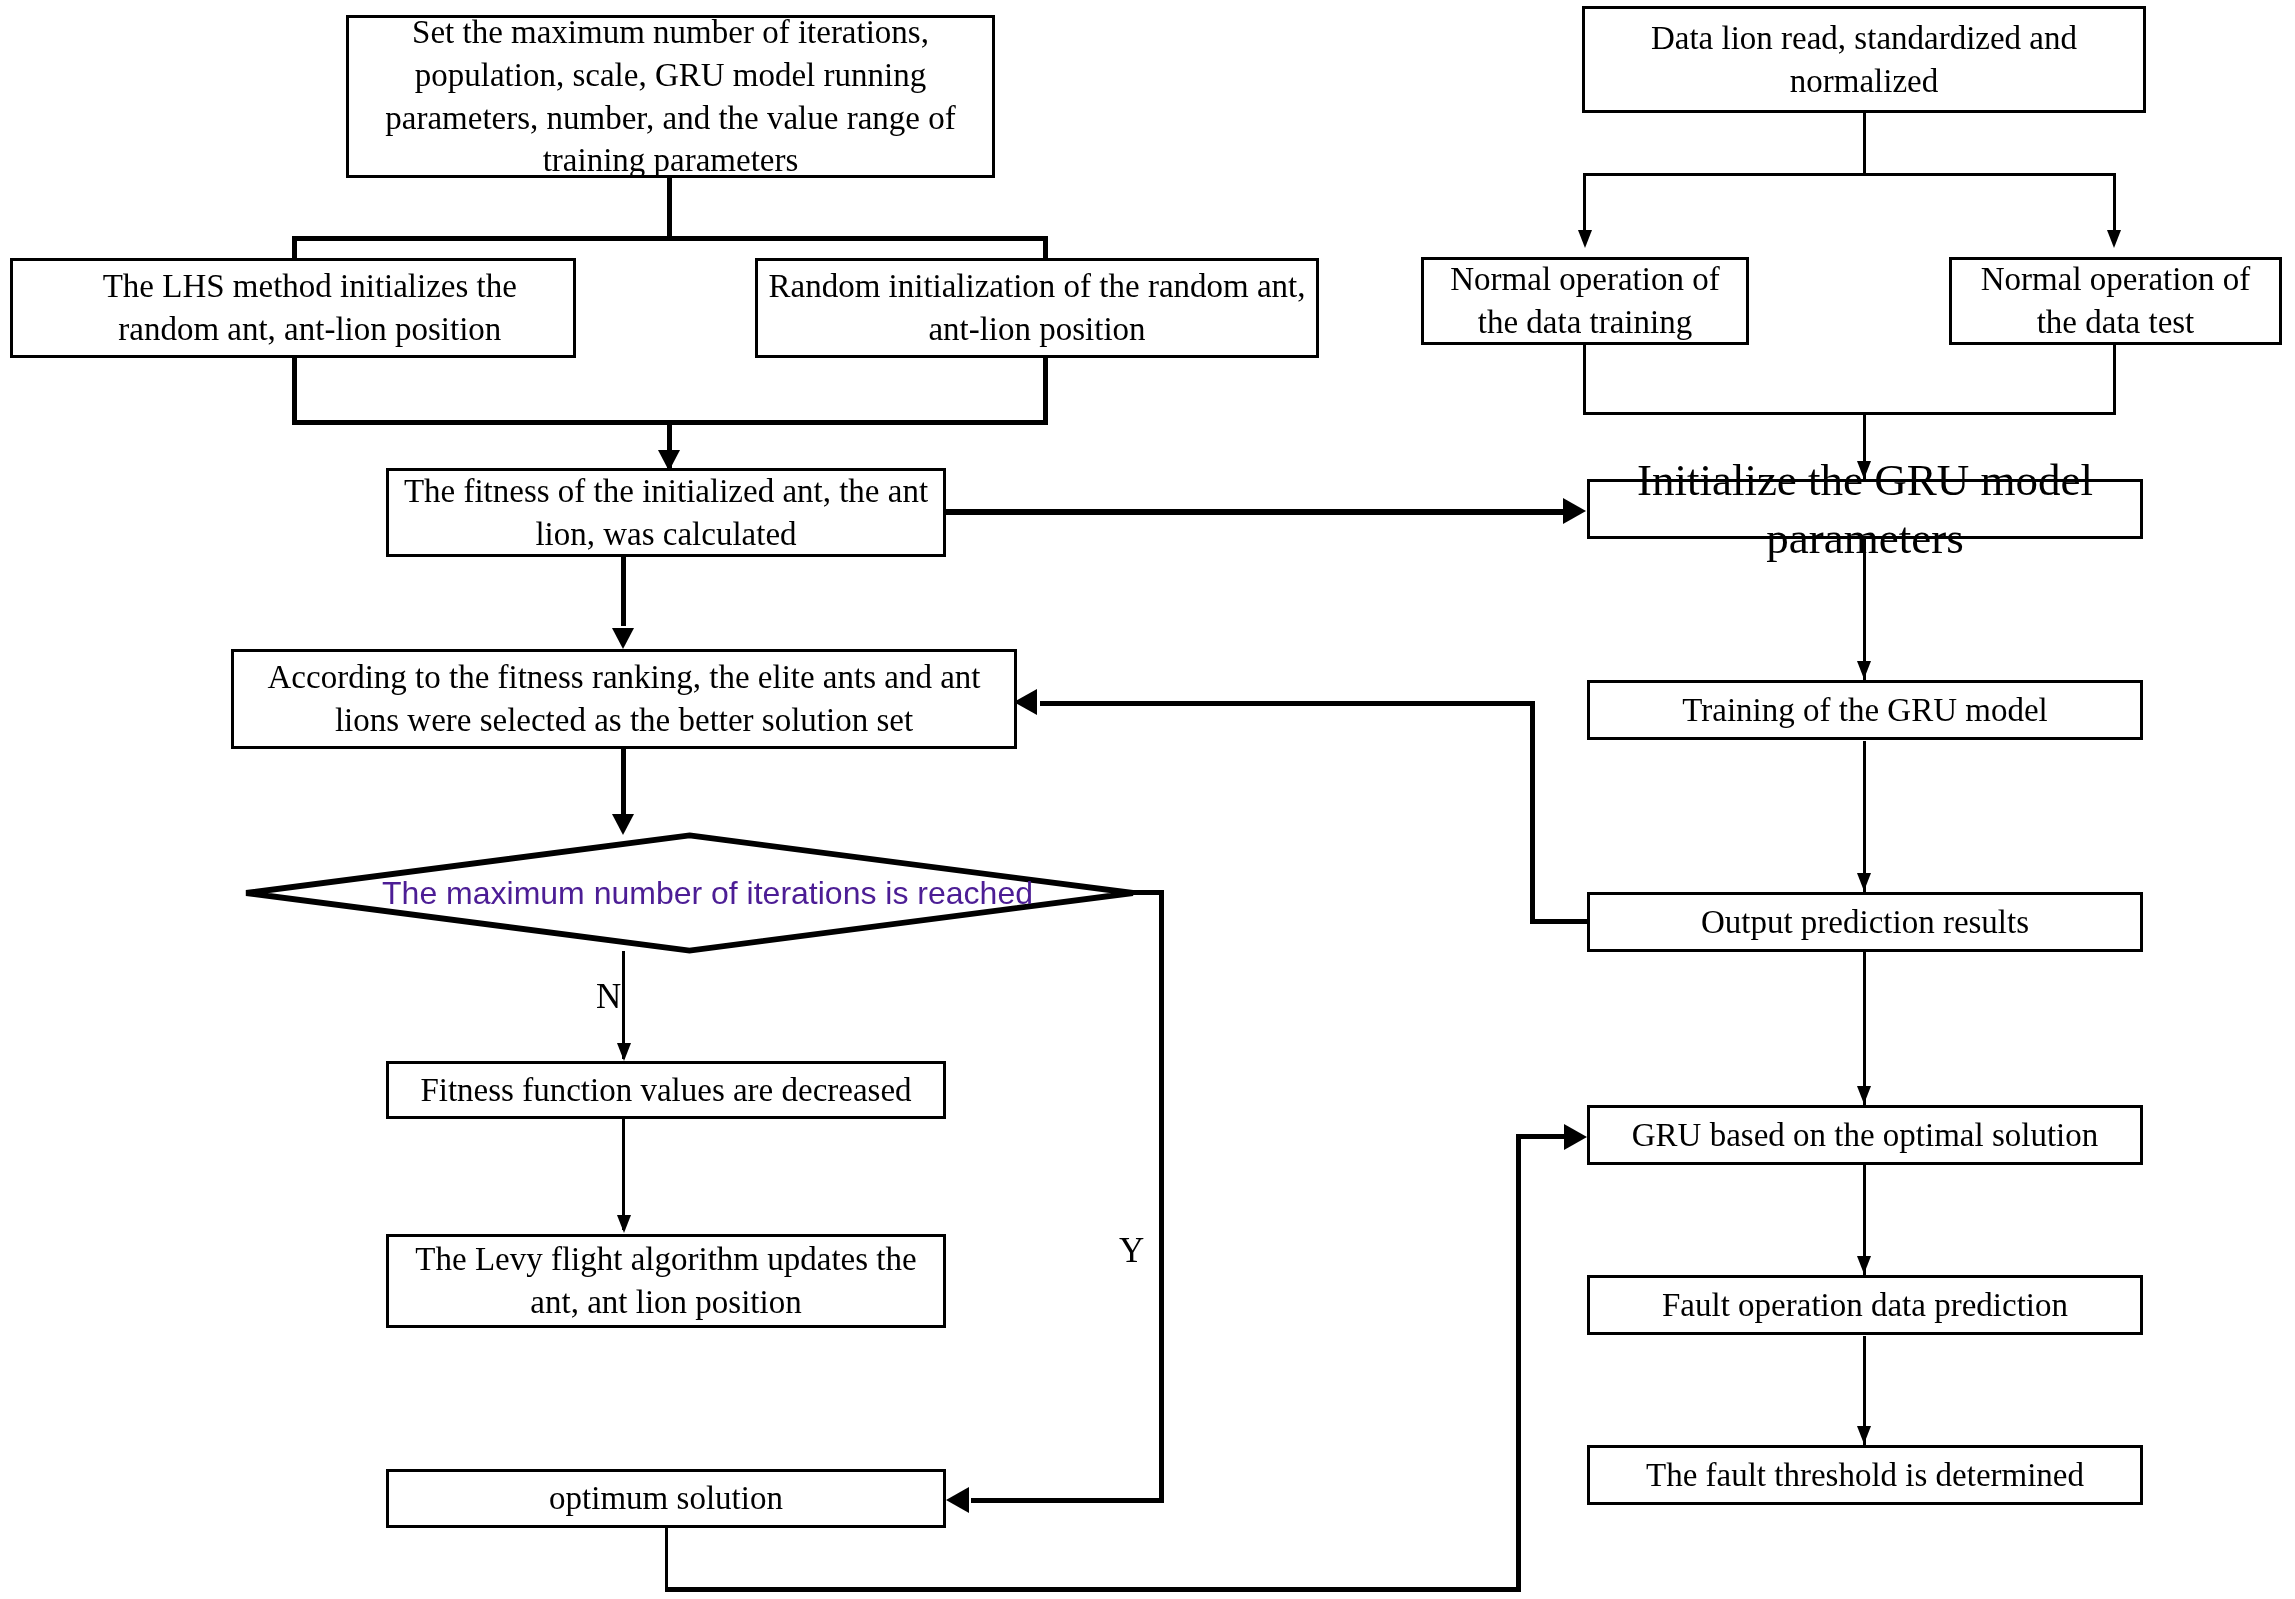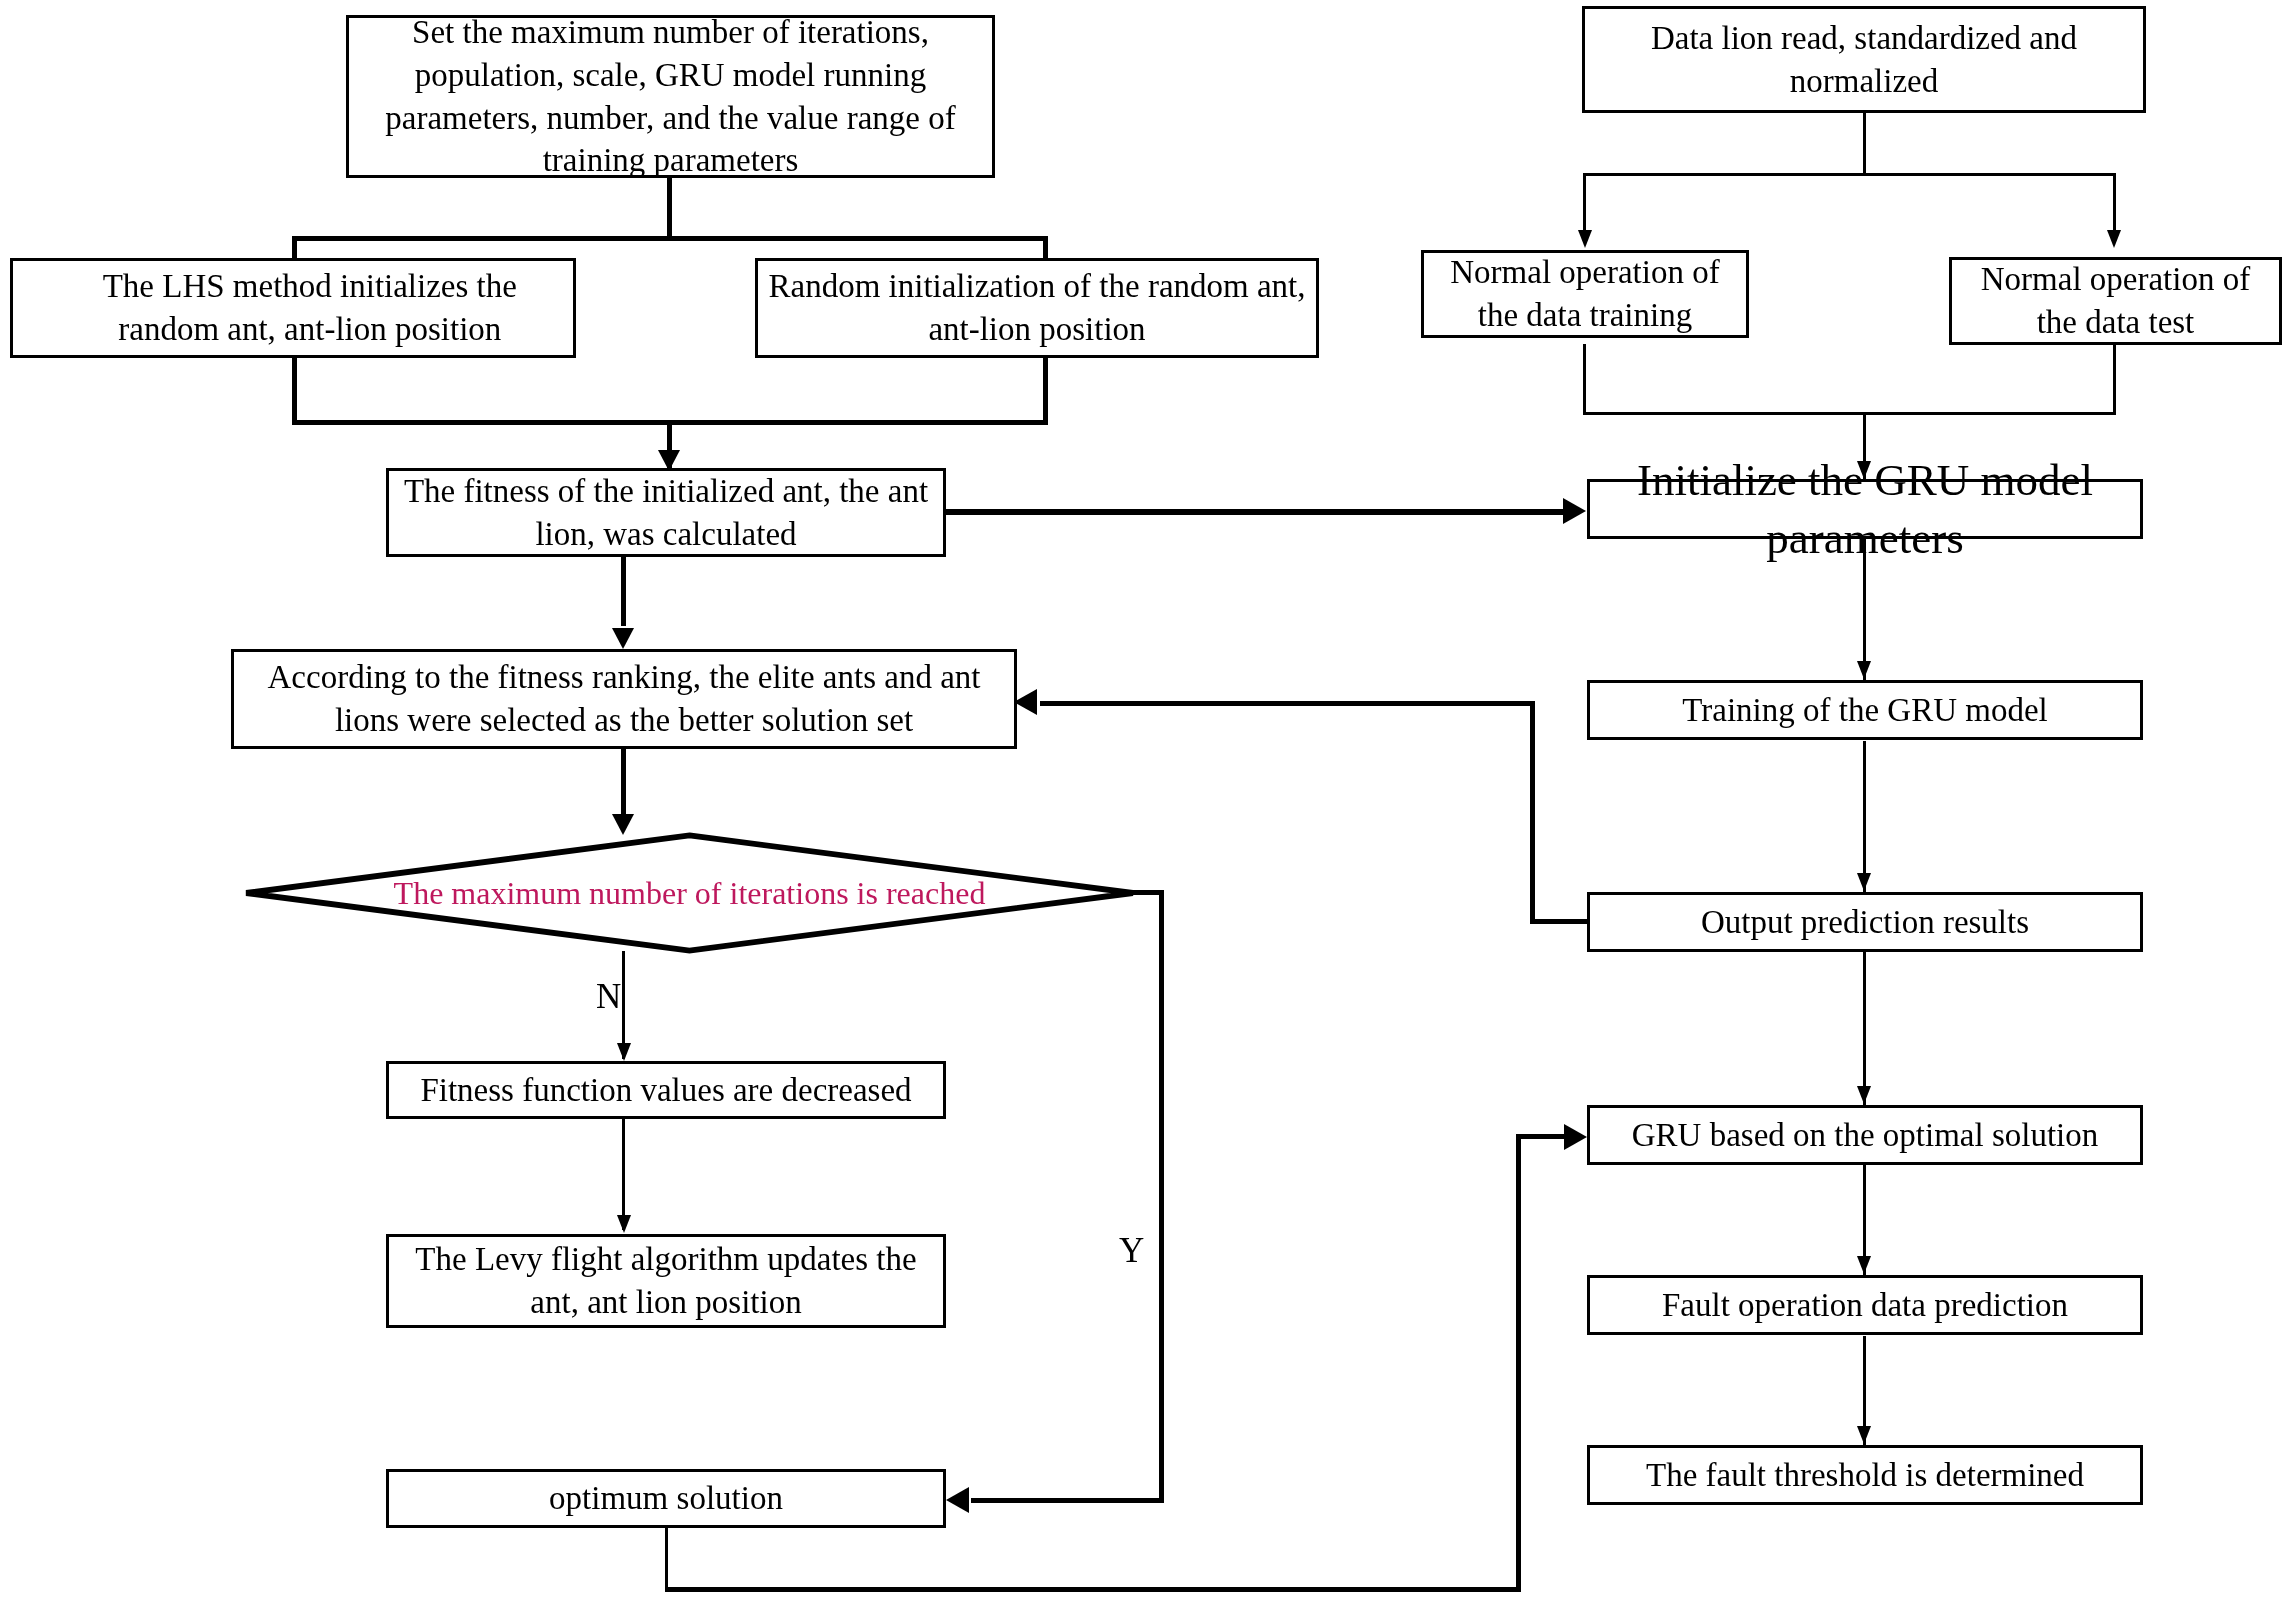--- a/index.html
+++ b/index.html
@@ -25,24 +25,24 @@
     z-index:5;
   }
   .node .txt{display:block;width:100%;}
   .diamond{
     position:absolute;
     z-index:5;
   }
   .diamond svg{display:block;}
   .diamond .dlabel{
     position:absolute;
-    left:0;top:0;width:100%;height:100%;
+    left:18px;top:0;width:100%;height:100%;
     display:flex;align-items:center;justify-content:center;
-    text-align:center;color:#be185d;
-    font-family:Liberation Serif, serif;
+    text-align:center;color:#4c1d95;
+    font-family:Liberation Sans, sans-serif;
   }
   .edge{position:absolute;background:#000000;z-index:2;}
   .edge-thin{position:absolute;background:#000000;z-index:2;}
   .arrow-d{ 
     position:absolute;width:0;height:0;
     border-left:11.6px solid transparent;
     border-right:11.6px solid transparent;
     border-top:21px solid #000000;
     z-index:3;
   }
@@ -165,21 +165,21 @@
     <span class="txt">Data lion read, standardized and normalized</span>
   </div>
 
   <div class="edge-thin" style="left:1863px;top:113px;width:2.6px;height:62px;"></div>
   <div class="edge-thin" style="left:1583px;top:173px;width:533px;height:2.6px;"></div>
   <div class="edge-thin" style="left:1583px;top:173px;width:2.6px;height:63px;"></div>
   <div class="arrow-d thin" style="left:1578px;top:230px;"></div>
   <div class="edge-thin" style="left:2113px;top:173px;width:2.6px;height:63px;"></div>
   <div class="arrow-d thin" style="left:2107px;top:230px;"></div>
 
-  <div class="node" style="left:1421px;top:250px;width:328px;height:88px;font-size:33px;">
+  <div class="node" style="left:1421px;top:257px;width:328px;height:88px;font-size:33px;">
     <span class="txt">Normal operation of the data training</span>
   </div>
 
   <div class="node" style="left:1949px;top:257px;width:333px;height:88px;font-size:33px;">
     <span class="txt">Normal operation of the data test</span>
   </div>
 
   <div class="edge-thin" style="left:1583px;top:344px;width:2.6px;height:70px;"></div>
   <div class="edge-thin" style="left:2113px;top:344px;width:2.6px;height:70px;"></div>
   <div class="edge-thin" style="left:1583px;top:412px;width:533px;height:2.6px;"></div>

